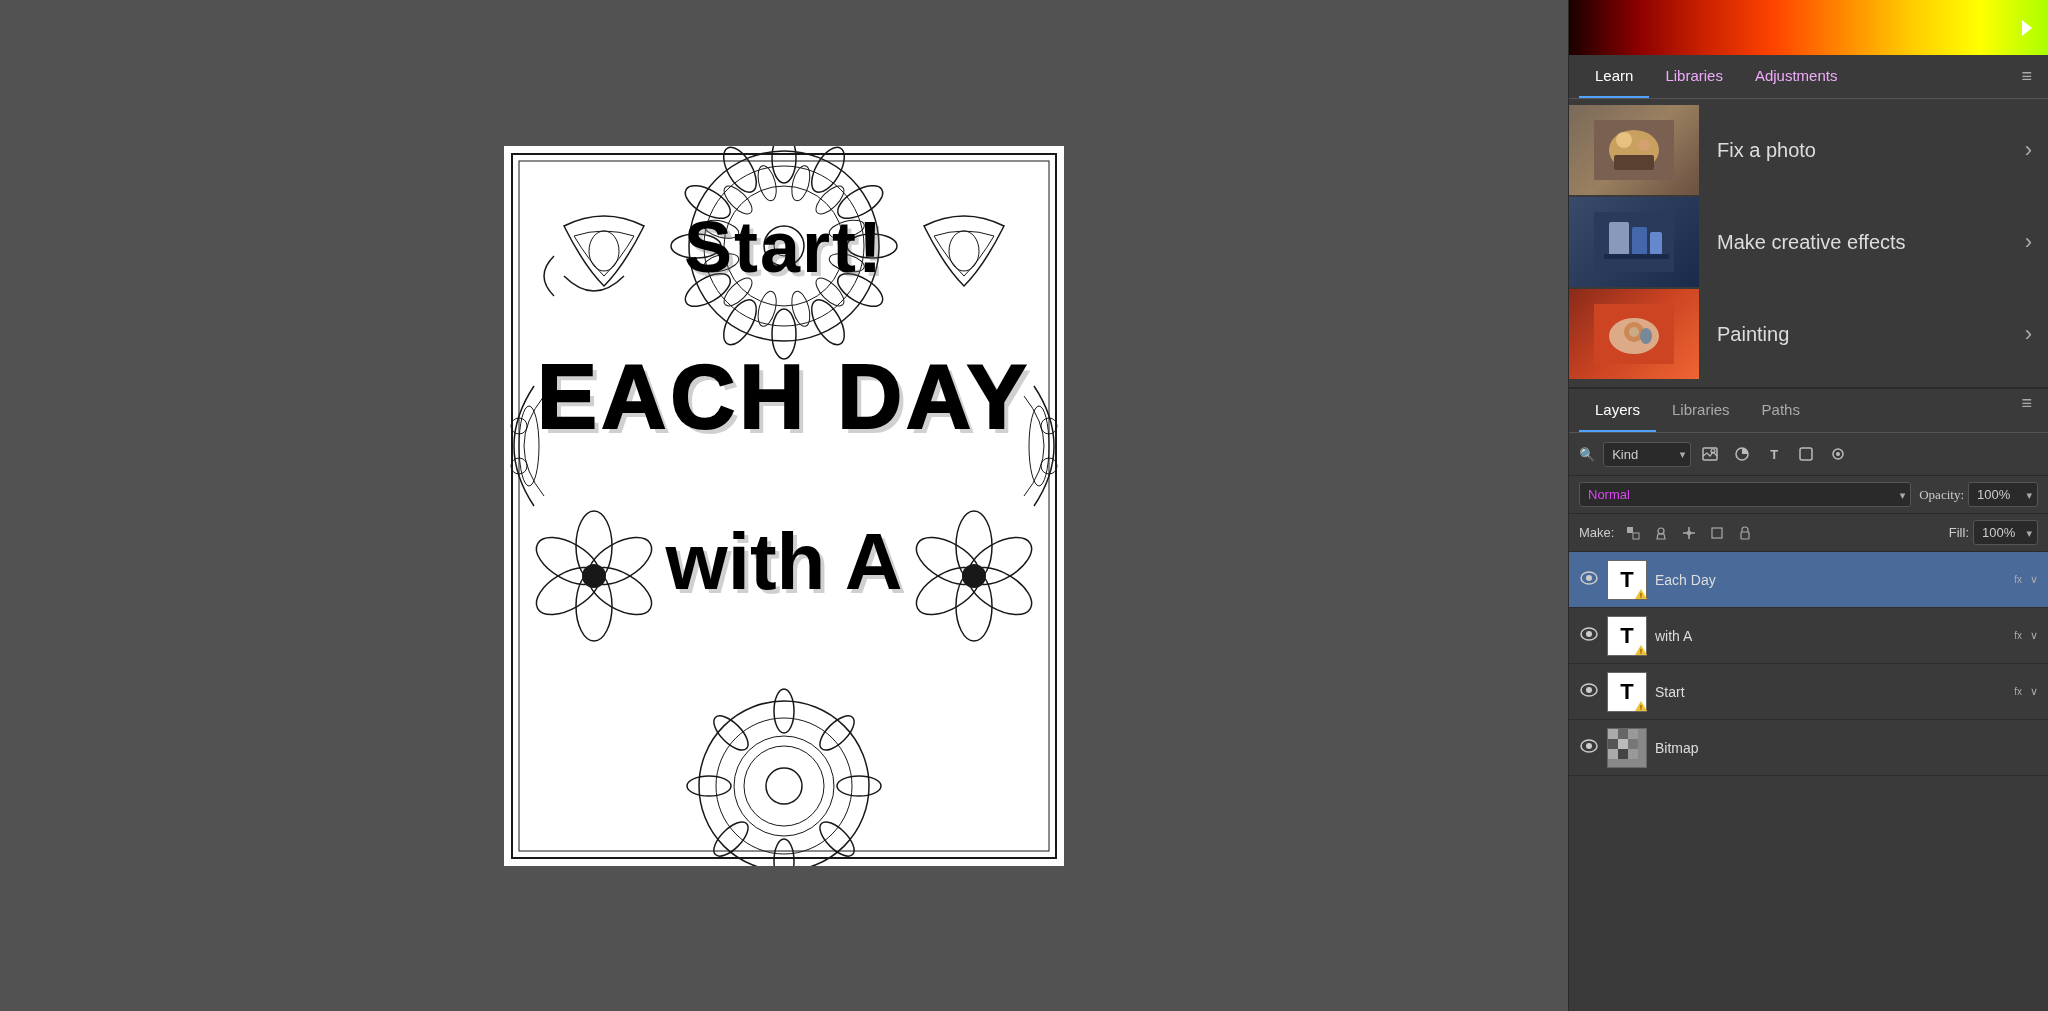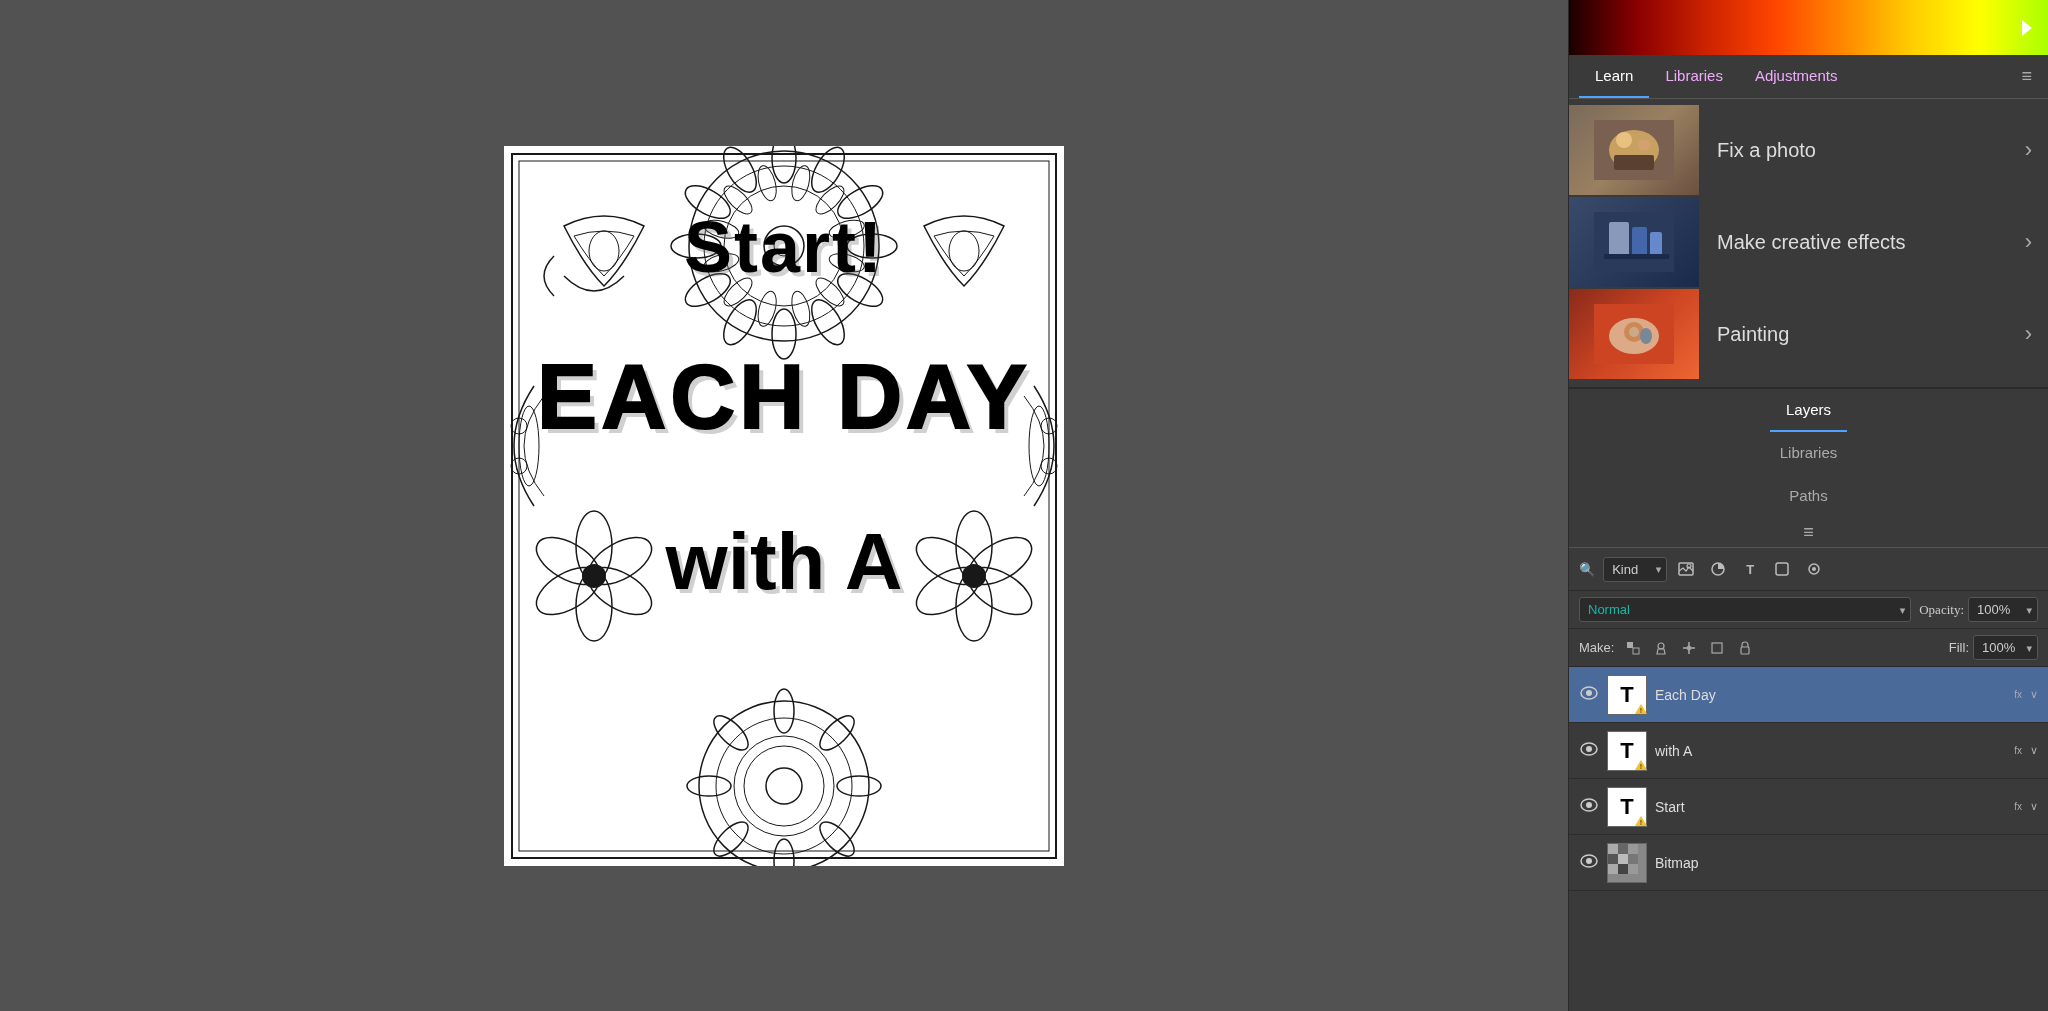--- a/index.html
+++ b/index.html
@@ -148,25 +148,24 @@
 
     
     .panel-divider {
       height: 2px;
       background: #2a2a2a;
     }
 
     
     .layers-tabs {
       display: flex;
-      align-items: center;
+      align-items: flex-start;
       background: #3a3a3a;
       border-bottom: 1px solid #555;
       padding: 0 10px;
-      flex-direction: column;
     }
     .layers-tab {
       padding: 12px 16px;
       font-size: 15px;
       color: #aaa;
       cursor: pointer;
       border-bottom: 2px solid transparent;
     }
     .layers-tab.active {
       color: #fff;
@@ -402,21 +401,21 @@
     .blend-select-wrapper {
       position: relative;
       flex: 1;
     }
     .blend-select-wrapper select {
       width: 100%;
       background: #2a2a2a;
       border: 1px solid #555;
       border-radius: 3px;
       padding: 4px 16px 4px 8px;
-      color: #14b8a6;
+      color: #d946ef;
       font-size: 13px;
       cursor: pointer;
     }
     .blend-select-wrapper::after {
       content: '▾';
       position: absolute;
       right: 6px;
       top: 50%;
       transform: translateY(-50%);
       color: #aaa;
@@ -493,21 +492,21 @@
       pointer-events: none;
       font-size: 11px;
     }
     .kind-wrapper select {
       background: #2a2a2a;
       border: 1px solid #555;
       border-radius: 3px;
       padding: 4px 20px 4px 8px;
       color: #ccc;
       font-size: 13px;
-      width: 64px;
+      width: 88px;
     }
   </style>
 </head>
 <body>
 
 <div class="canvas-area">
   <div class="artwork-container">
 
     <svg class="mandala-svg" viewBox="0 0 560 720" xmlns="http://www.w3.org/2000/svg">
 

